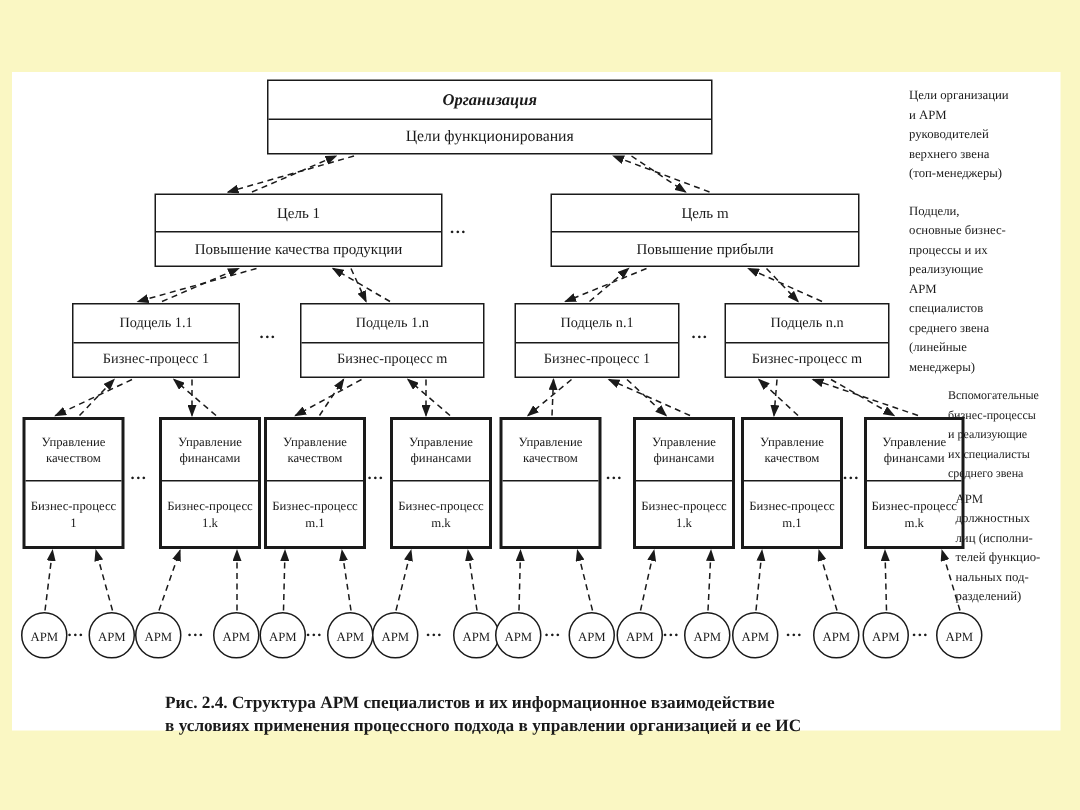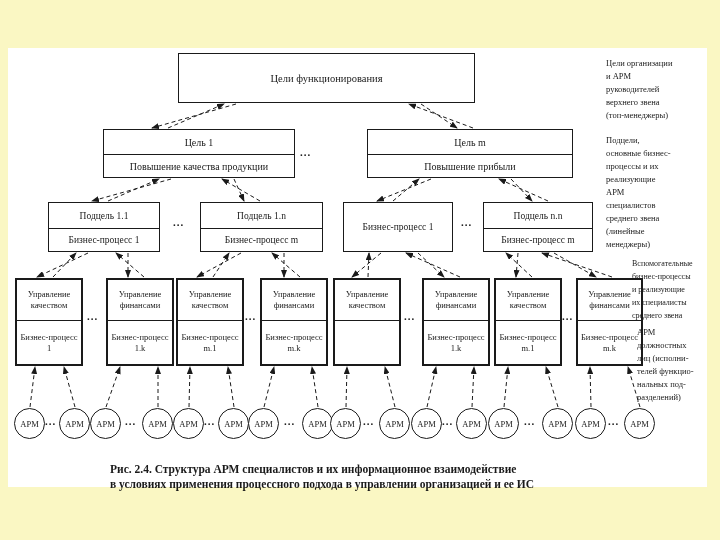--- a/index.html
+++ b/index.html
@@ -103,20 +103,21 @@
       <line x1="395" y1="407" x2="385" y2="367" class="conn" marker-end="url(#ah)"></line>
       <line x1="427" y1="407" x2="436" y2="367" class="conn" marker-end="url(#ah)"></line>
       <line x1="472" y1="407" x2="474" y2="367" class="conn" marker-end="url(#ah)"></line>
       <line x1="504" y1="407" x2="508" y2="367" class="conn" marker-end="url(#ah)"></line>
       <line x1="558" y1="407" x2="546" y2="367" class="conn" marker-end="url(#ah)"></line>
       <line x1="591" y1="407" x2="590" y2="367" class="conn" marker-end="url(#ah)"></line>
       <line x1="640" y1="407" x2="628" y2="367" class="conn" marker-end="url(#ah)"></line>
     </svg>
 
   <div class="box root">
+    <div class="t">Организация</div>
     <div class="s">Цели функционирования</div>
   </div>
 
   <div class="box goal g1">
     <div class="t">Цель 1</div>
     <div class="s">Повышение качества продукции</div>
   </div>
   <span class="dots" style="left:300px;top:146px">...</span>
   <div class="box goal g2">
     <div class="t">Цель m</div>
@@ -126,20 +127,21 @@
   <div class="box subgoal s1">
     <div class="t">Подцель 1.1</div>
     <div class="s">Бизнес-процесс 1</div>
   </div>
   <span class="dots" style="left:173px;top:216px">...</span>
   <div class="box subgoal s2">
     <div class="t">Подцель 1.n</div>
     <div class="s">Бизнес-процесс m</div>
   </div>
   <div class="box subgoal s3">
+    <div class="t">Подцель n.1</div>
     <div class="s">Бизнес-процесс 1</div>
   </div>
   <span class="dots" style="left:461px;top:216px">...</span>
   <div class="box subgoal s4">
     <div class="t">Подцель n.n</div>
     <div class="s">Бизнес-процесс m</div>
   </div>
 
   <div class="box unit m1">
     <div class="t">Управление качеством</div>

